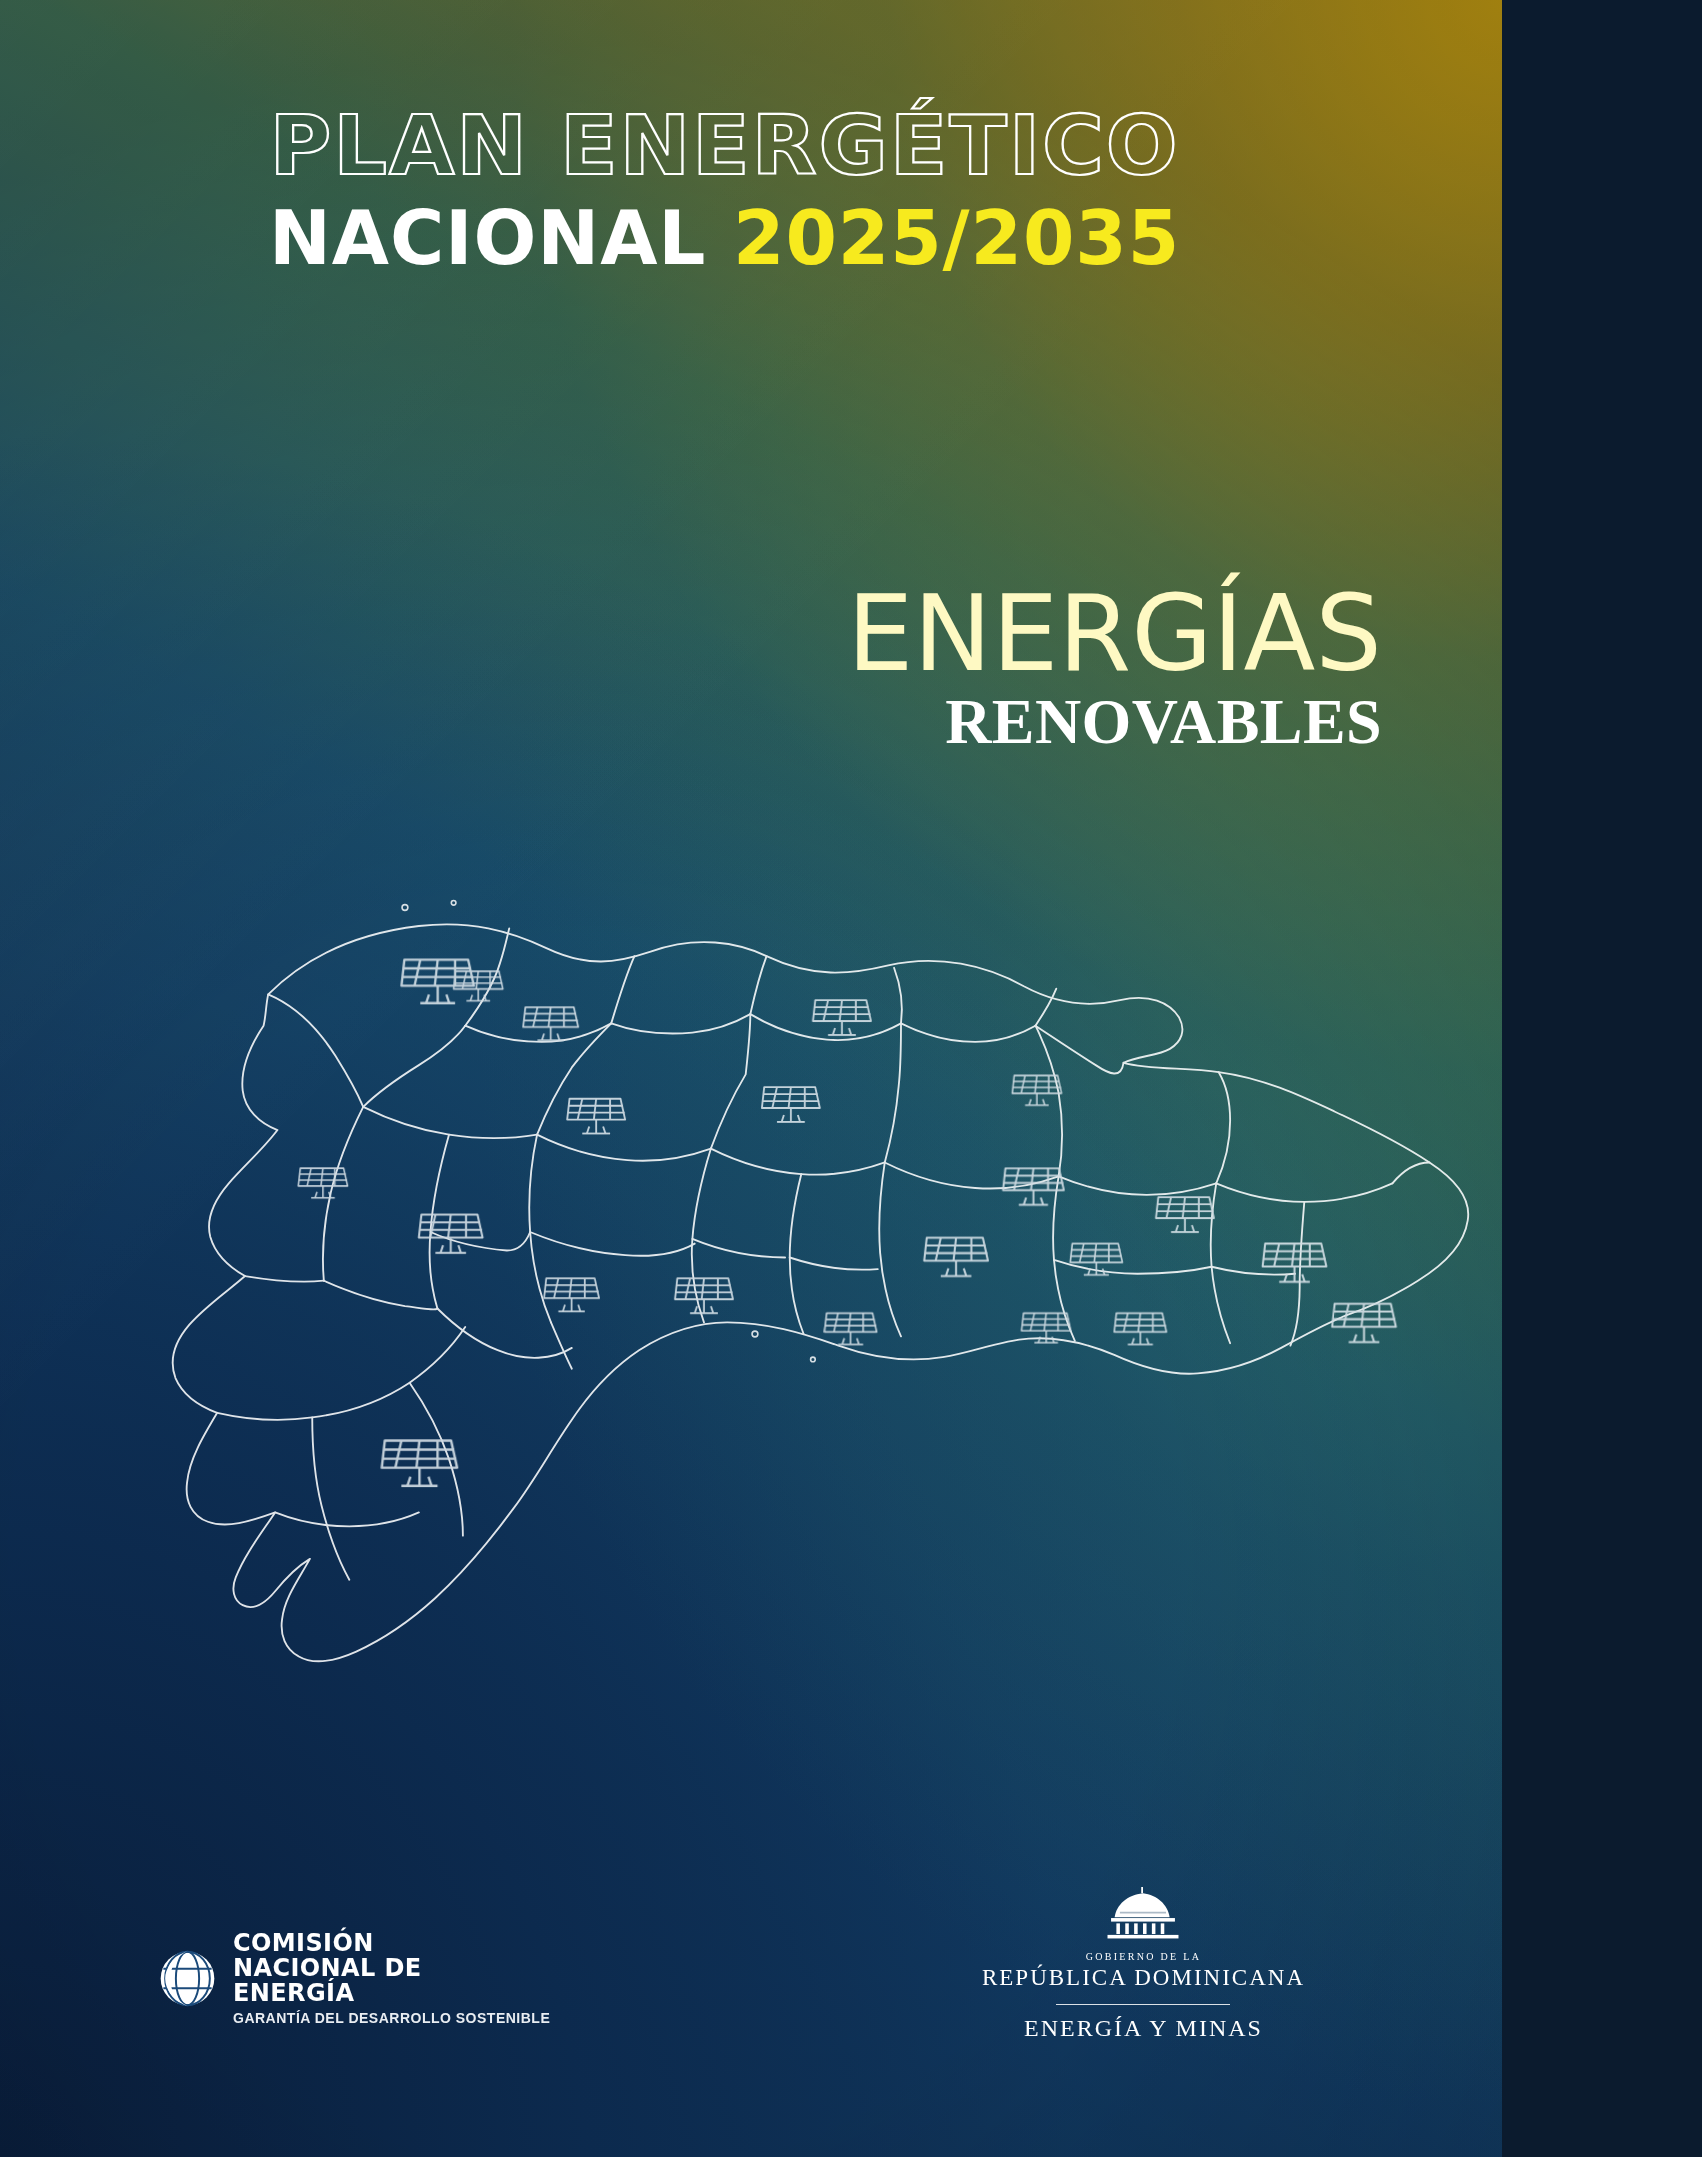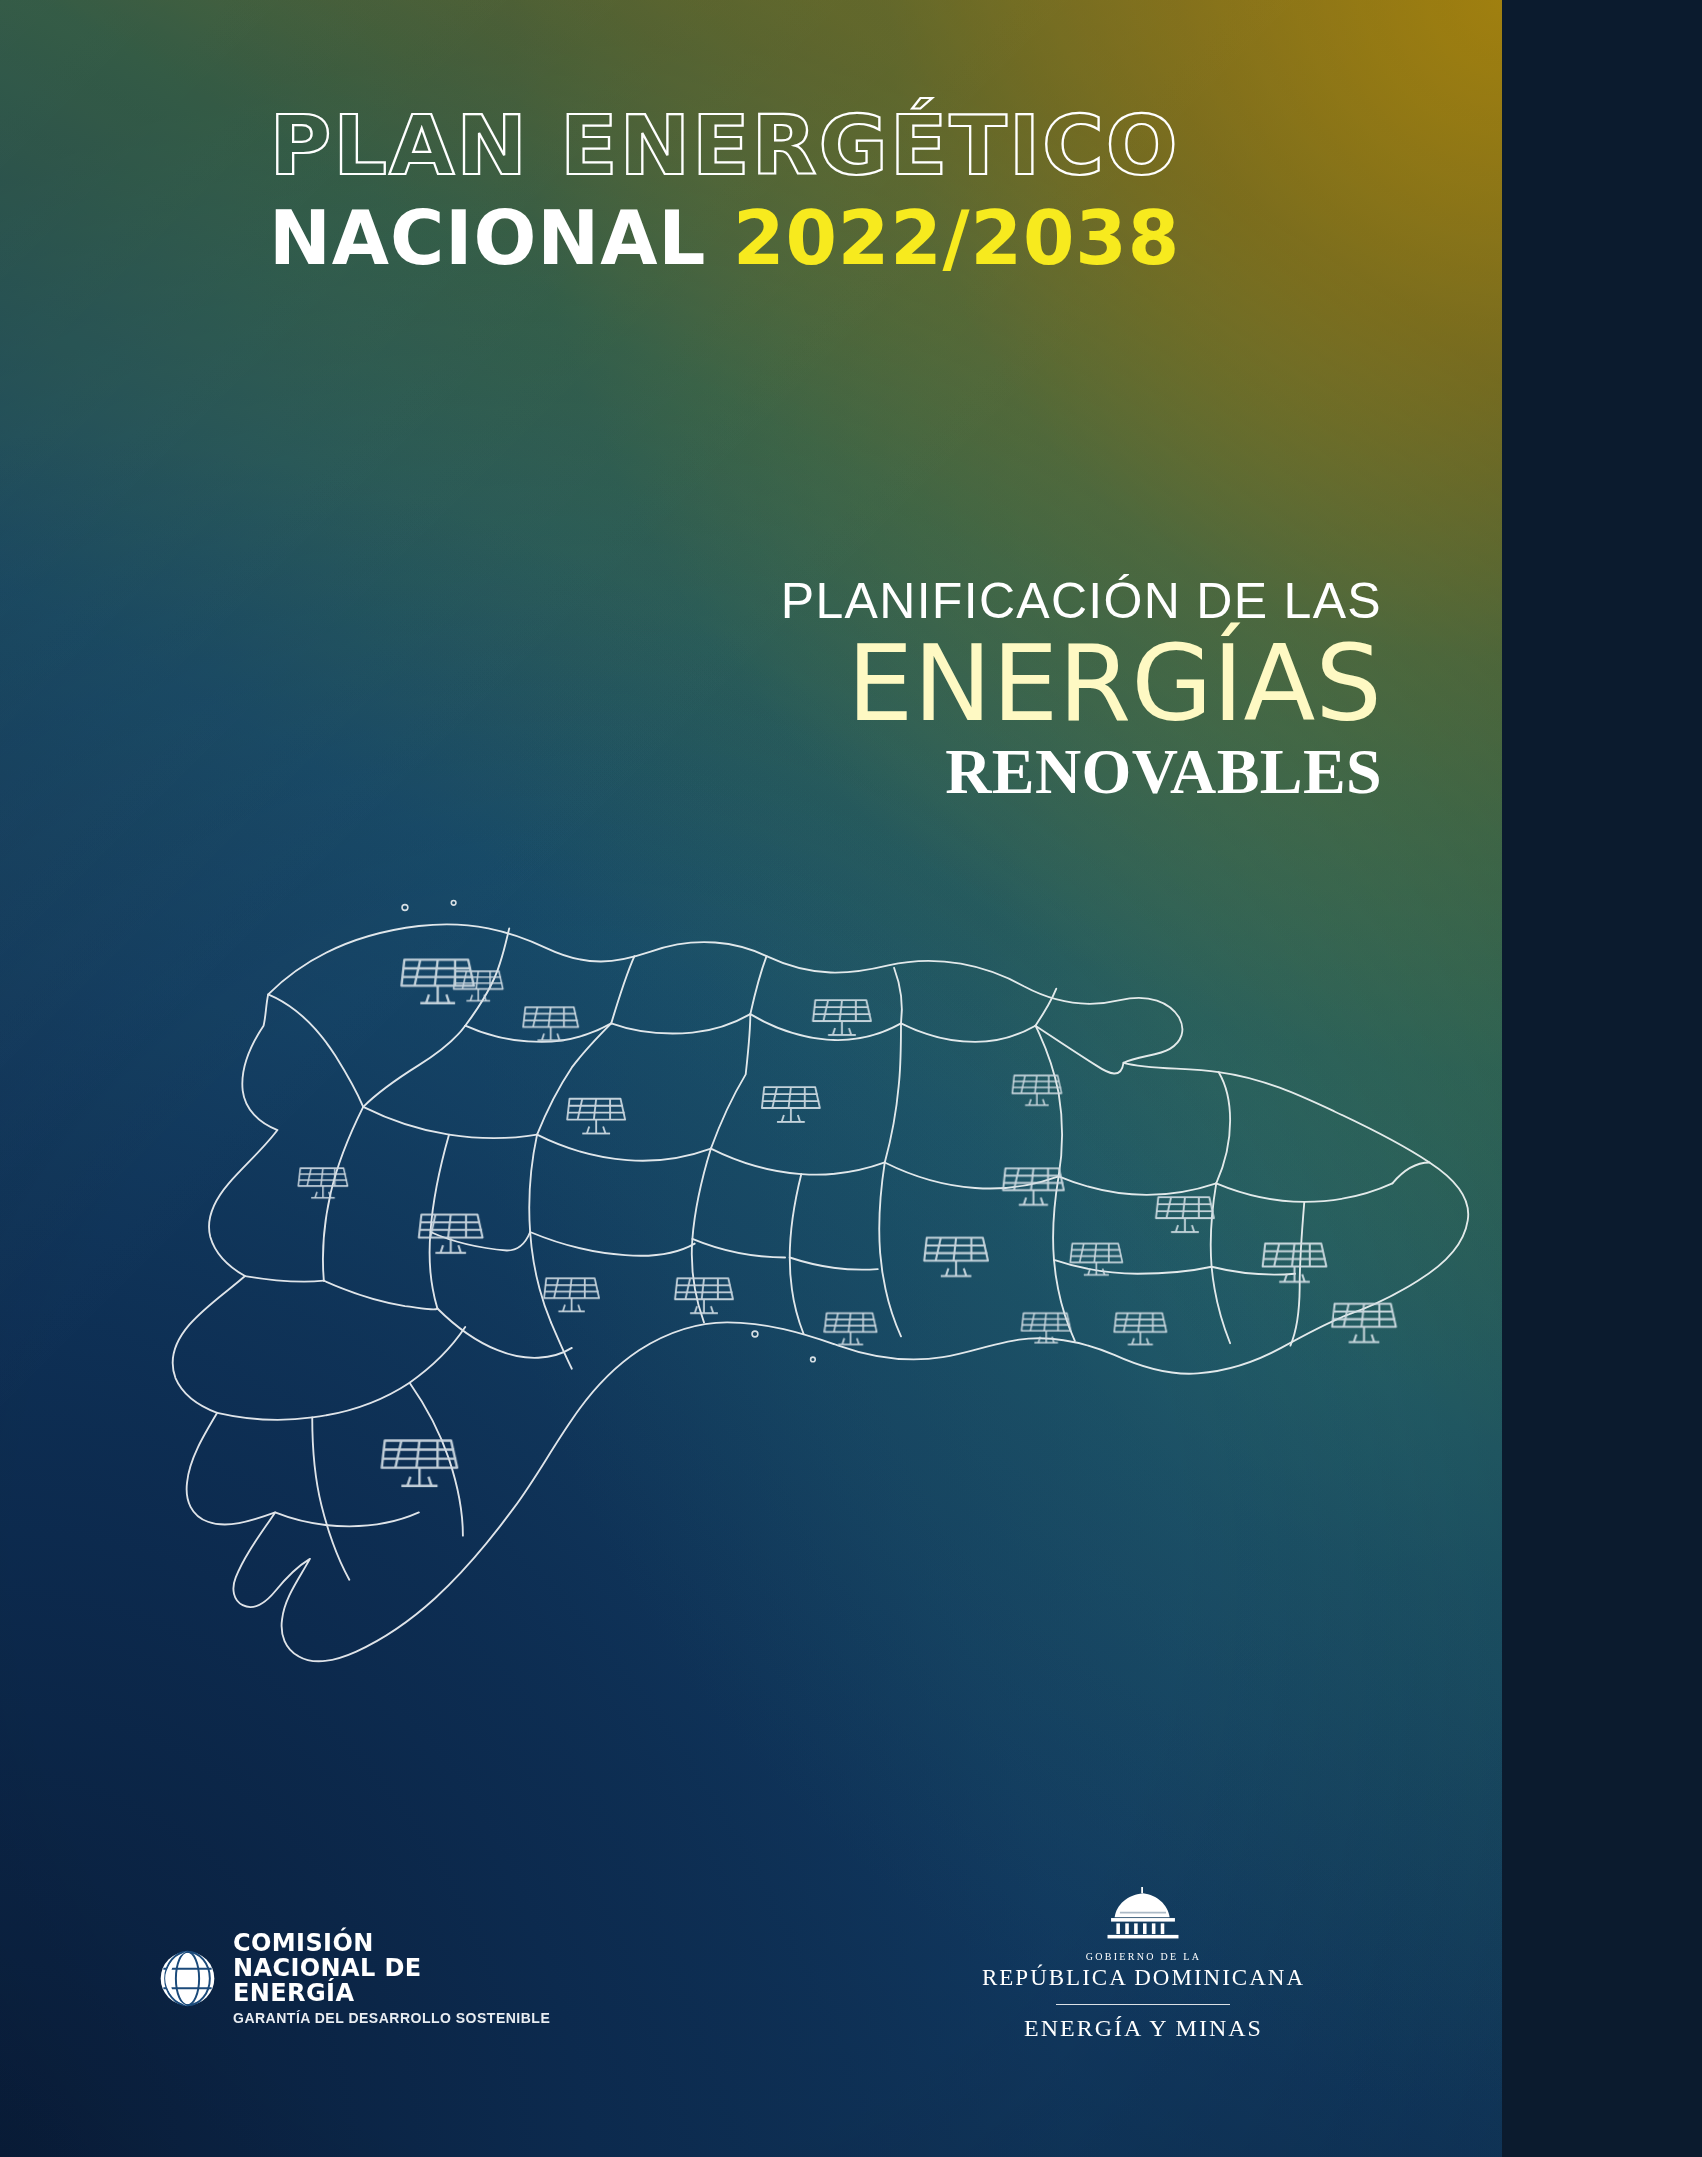--- a/index.html
+++ b/index.html
@@ -196,26 +196,25 @@
 <div class="page">
 
   <div class="bg-base"></div>
   <div class="bg-sheen"></div>
   <div class="bg-vignette"></div>
 
   <div class="title-block">
     <div class="title-outline">PLAN ENERGÉTICO</div>
     <div class="title-line2">
       <span class="w">NACIONAL</span>
-      <span class="y">2022/2038</span>
+      <span class="y">2025/2035</span>
     </div>
   </div>
 
   <div class="subtitle-block">
-    <div class="sub-small">PLANIFICACIÓN DE LAS</div>
     <div class="sub-big">ENERGÍAS</div>
     <div class="sub-med">RENOVABLES</div>
   </div>
 
   <div class="map-wrap">
     <svg viewBox="0 0 1300 780" xmlns="http://www.w3.org/2000/svg" aria-hidden="true">
       <defs>
         <g id="solar-panel">
 
           <g fill="none" stroke="#dfe8ee" stroke-width="1.6" stroke-linejoin="round">

